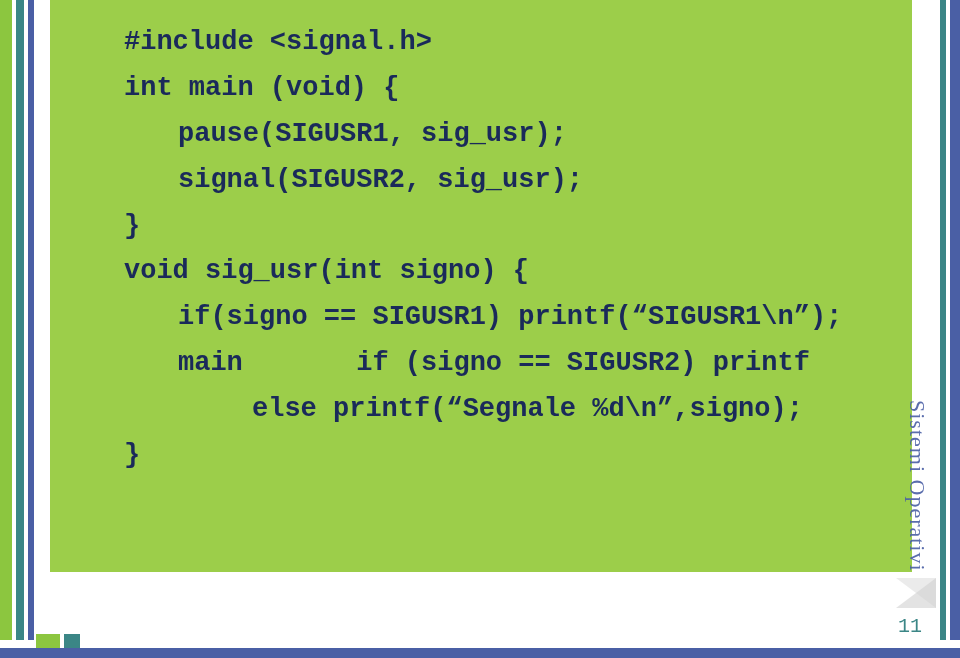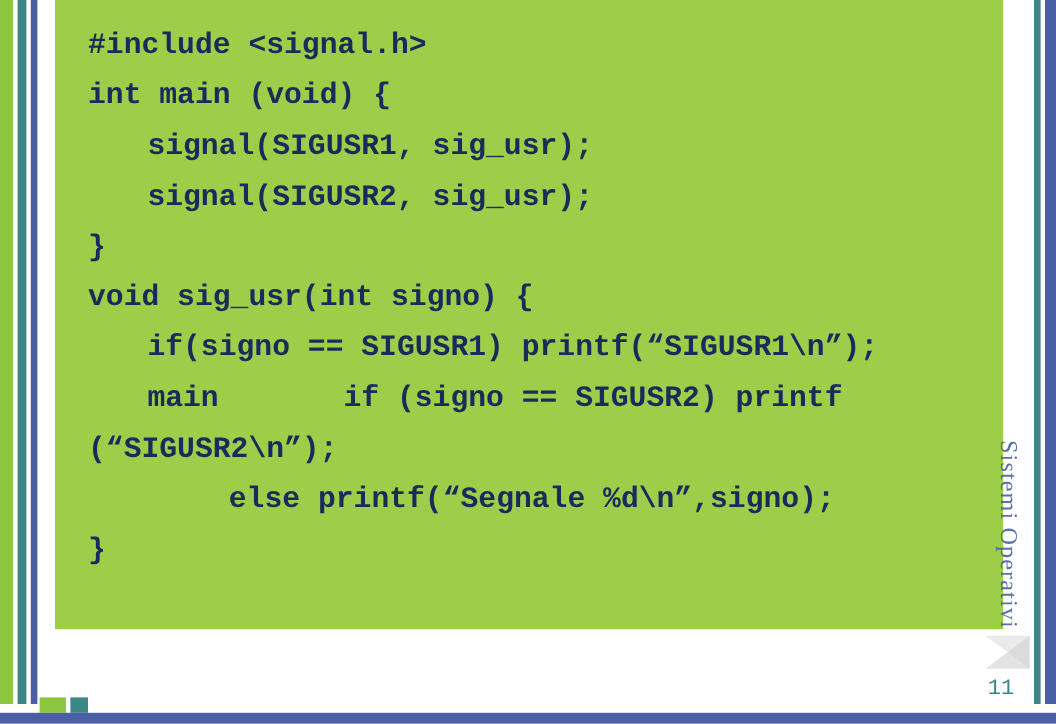--- a/index.html
+++ b/index.html
@@ -91,20 +91,21 @@
     background: #9cce4a;
     padding: 20px 30px 20px 30px;
     box-sizing: border-box;
   }
   .code-line {
     color: #1a2a5a;
     font-size: 27px;
     font-weight: bold;
     line-height: 1.7;
     white-space: pre;
+    margin-left: 44px;
   }
   .indent-1 { padding-left: 54px; }
   .indent-2 { padding-left: 128px; }
   .else-pad { padding-left: 54px; }
   .sidebar-label {
     position: absolute;
     right: 30px;
     top: 400px;
     writing-mode: vertical-rl;
     text-orientation: mixed;
@@ -149,27 +150,26 @@
 
   <div class="left-stripe-1"></div>
   <div class="left-stripe-2"></div>
   <div class="left-stripe-3"></div>
   <div class="right-stripe-1"></div>
   <div class="right-stripe-2"></div>
 
   <div class="code-block">
     <div class="code-line">#include &lt;signal.h&gt;</div>
     <div class="code-line">int main (void) {</div>
-    <div class="code-line indent-1">signal(SIGUSR1, sig_usr);</div>
+    <div class="code-line indent-1">pause(SIGUSR1, sig_usr);</div>
     <div class="code-line indent-1">signal(SIGUSR2, sig_usr);</div>
     <div class="code-line">}</div>
     <div class="code-line">void sig_usr(int signo) {</div>
     <div class="code-line indent-1">if(signo == SIGUSR1) printf(“SIGUSR1\n”);</div>
     <div class="code-line"><span class="else-pad">main</span><span>       </span><span>if (signo == SIGUSR2) printf</span></div>
-    <div class="code-line">(“SIGUSR2\n”);</div>
     <div class="code-line indent-2">else printf(“Segnale %d\n”,signo);</div>
     <div class="code-line">}</div>
   </div>
 
   <div class="sidebar-label">Sistemi Operativi</div>
 
   <div class="page-corner-shadow"></div>
   <div class="page-corner"></div>
 
   <div class="page-num">11</div>

